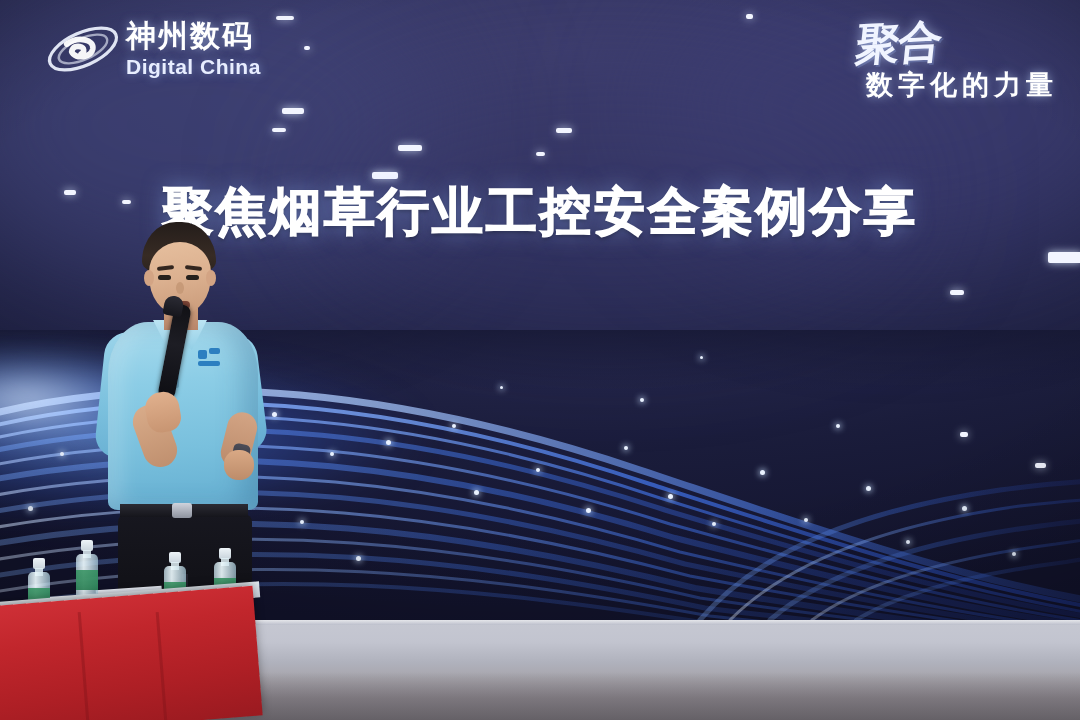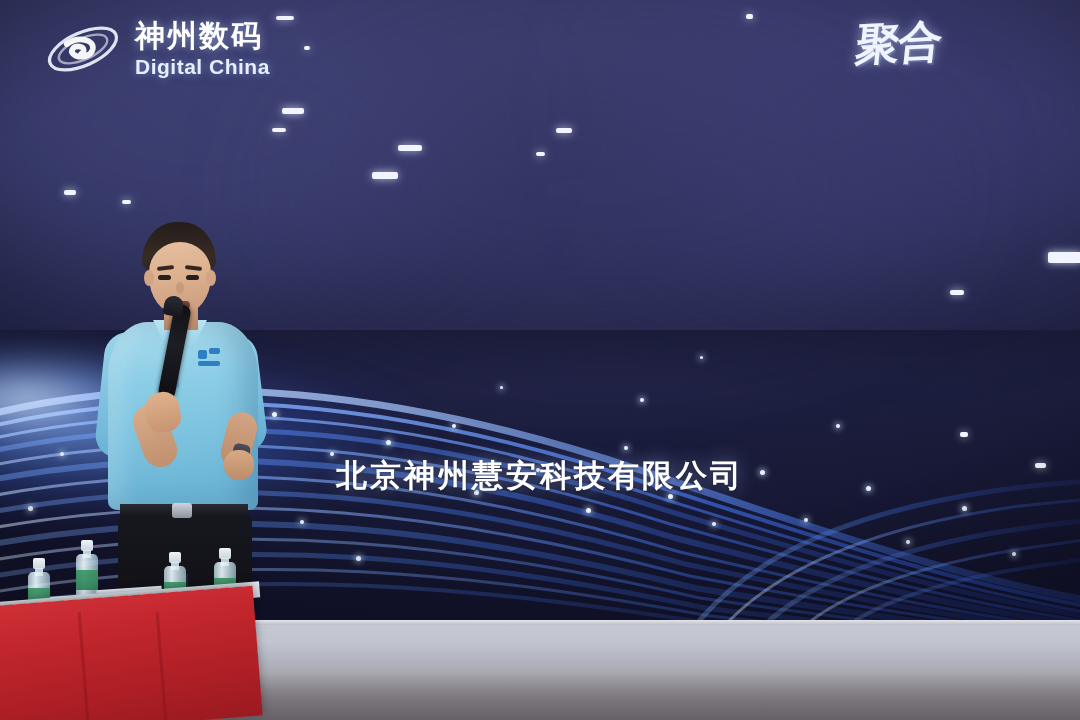--- a/index.html
+++ b/index.html
@@ -49,21 +49,21 @@
     background:linear-gradient(180deg, rgba(20,22,48,.85) 0%, rgba(20,22,48,0) 100%);
   }
 
   
   .dot{position:absolute;background:#eaf2ff;border-radius:50%;box-shadow:0 0 6px 1px rgba(200,225,255,.85);}
 
   
   .dash{position:absolute;background:#f2f5ff;border-radius:2px;box-shadow:0 0 8px rgba(220,235,255,.8);}
 
   
-  .brand{position:absolute;left:42px;top:18px;display:flex;align-items:center;gap:11px;justify-content:space-between;}
+  .brand{position:absolute;left:42px;top:18px;display:flex;align-items:center;gap:2px;justify-content:space-between;}
   .brand-mark{width:82px;height:62px;}
   .brand-text{display:flex;flex-direction:column;line-height:1;}
   .brand-cn{
     font-size:30px;font-weight:700;color:#ffffff;letter-spacing:2px;
     text-shadow:0 0 10px rgba(190,215,255,.55);
   }
   .brand-en{
     font-size:21px;font-weight:700;color:#e8eeff;letter-spacing:.5px;margin-top:5px;
     text-shadow:0 0 8px rgba(170,200,255,.5);
   }
@@ -407,23 +407,24 @@
         <path d="M30,32 C44,22 64,26 62,38 C60,48 44,50 38,44 C34,40 38,34 46,35 C52,36 52,42 48,44" fill="none" stroke="#ffffff" stroke-width="7" stroke-linecap="round" opacity=".95"></path>
       </svg>
       <div class="brand-text">
         <div class="brand-cn">神州数码</div>
         <div class="brand-en">Digital China</div>
       </div>
     </div>
 
     <div class="campaign">
       <div class="campaign-cal">聚合</div>
+      <div class="campaign-sub">数字化的力量</div>
     </div>
 
-    <div class="slide-org">北京神州慧安科技有限公司</div>
+    <div class="slide-title">聚焦烟草行业工控安全案例分享</div>
   </div>
 
   <div class="floor"></div>
   <div class="floor-lip"></div>
   <div class="floor-shadow"></div>
 
   <div class="speaker">
     <div class="sp-pants"></div>
     <div class="sp-legsplit"></div>
     <div class="sp-armL"></div>

